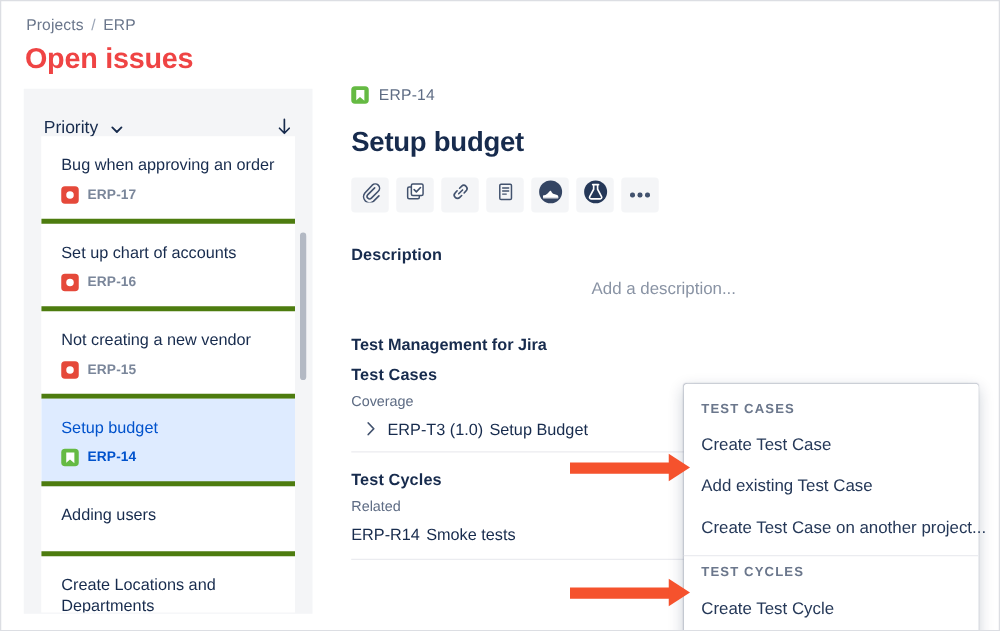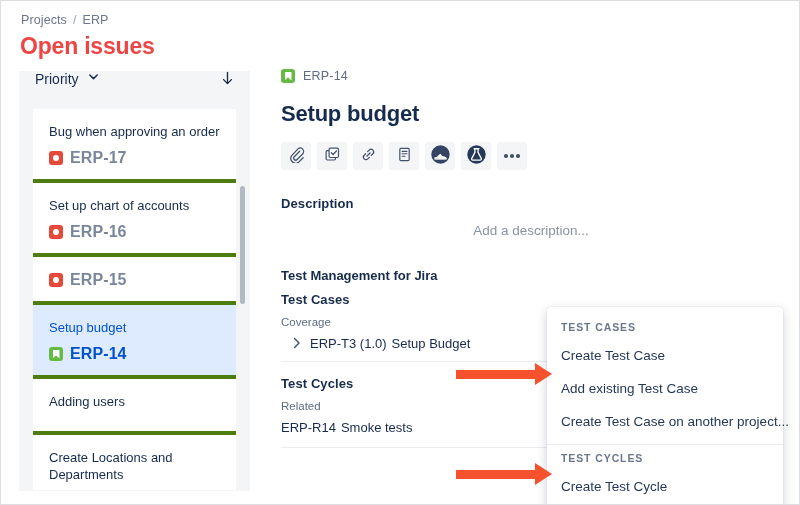--- a/index.html
+++ b/index.html
@@ -50,21 +50,21 @@
     left: 18px;
     top: 70px;
     width: 231px;
     height: 420px;
     background: #f4f5f7;
     box-sizing: border-box;
   }
   .panel-head {
     height: 38px;
     display: flex;
-    align-items: flex-start;
+    align-items: flex-end;
     padding: 0 14px 0 16px;
     box-sizing: border-box;
   }
   .panel-head .label {
     font-size: 14px;
     color: #172b4d;
     font-weight: 400;
   }
   .panel-head .chev {
     margin-left: 9px;
@@ -101,21 +101,21 @@
     color: #172b4d;
     margin-bottom: 9px;
   }
   .issue-item.selected .summary { color: #0052cc; }
   .issue-item .keyrow {
     display: flex;
     align-items: center;
     gap: 7px;
   }
   .issue-item .key {
-    font-size: 16px;
+    font-size: 11px;
     font-weight: 600;
     color: #7a869a;
     letter-spacing: 0.1px;
   }
   .issue-item.selected .key { color: #0052cc; }
 
   .type-icon {
     width: 14px;
     height: 14px;
     border-radius: 3px;
@@ -354,20 +354,21 @@
       <div class="issue-item">
         <div class="summary">Set up chart of accounts</div>
         <div class="keyrow">
           <span class="type-icon bug">
               <span class="dot"></span>
             </span>
           <span class="key">ERP-16</span>
         </div>
       </div>
       <div class="issue-item">
+        <div class="summary">Not creating a new vendor</div>
         <div class="keyrow">
           <span class="type-icon bug">
               <span class="dot"></span>
             </span>
           <span class="key">ERP-15</span>
         </div>
       </div>
       <div class="issue-item selected">
         <div class="summary">Setup budget</div>
         <div class="keyrow">

